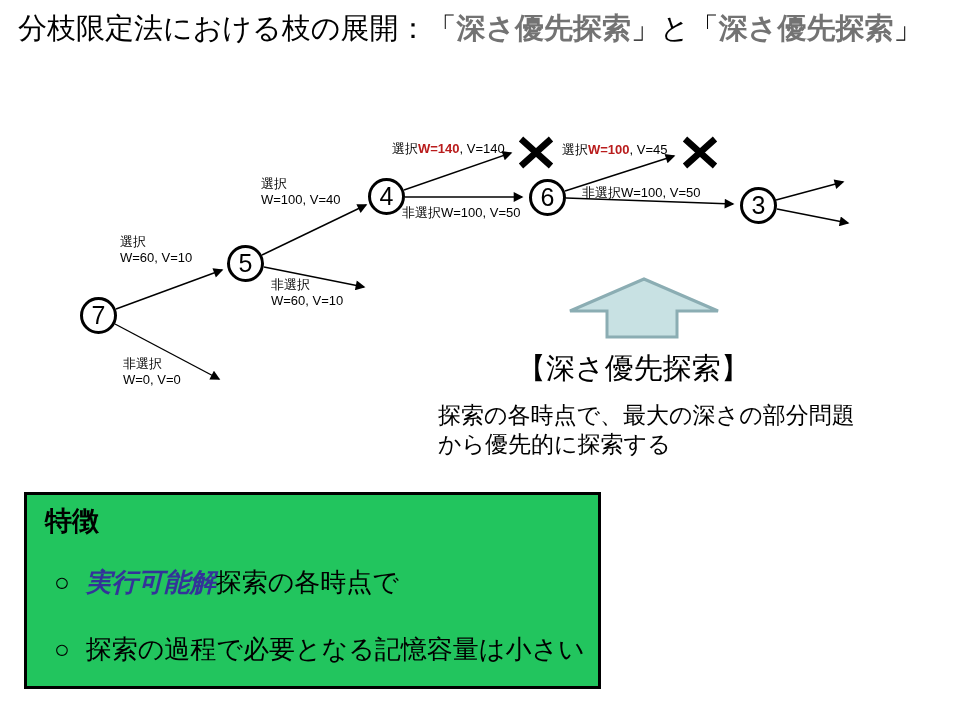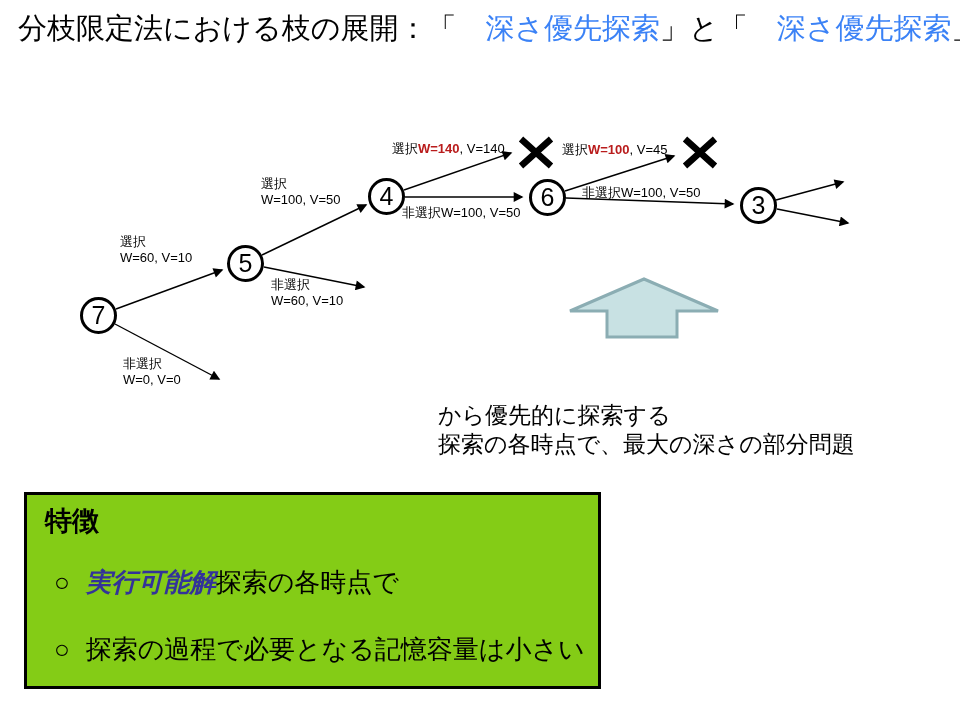--- a/index.html
+++ b/index.html
@@ -4,41 +4,41 @@
 <style>
   html,body{margin:0;padding:0;background:#fff;}
   .slide{
     position:relative;width:960px;height:720px;background:#ffffff;overflow:hidden;
     font-family:"Liberation Sans","DejaVu Sans",sans-serif;color:#000;
   }
   .title{
     position:absolute;left:18px;top:10px;font-size:29px;line-height:36px;
     letter-spacing:0px;white-space:nowrap;color:#000;
   }
-  .title .hl{color:#3b82f6;font-weight:normal;margin-left:29px;}
+  .title .hl{color:#737373;font-weight:bold;}
   svg.diagram{position:absolute;left:0;top:0;}
   .node{
     position:absolute;width:37px;height:37px;box-sizing:border-box;
     border:3px solid #000;border-radius:50%;background:#fff;
     display:flex;align-items:center;justify-content:center;
     font-size:25px;line-height:1;
   }
   .elabel{
     position:absolute;font-size:13px;line-height:16px;white-space:nowrap;color:#000;
   }
   .elabel .red{color:#b91c1c;font-weight:bold;}
   .annot-heading{
     position:absolute;left:517px;top:349px;font-size:29px;white-space:nowrap;color:#000;
   }
   .annot-desc{
     position:absolute;left:438px;top:401px;font-size:23px;line-height:29px;white-space:nowrap;color:#000;
   }
   .features{
     position:absolute;left:24px;top:492px;width:577px;height:197px;
-    box-sizing:border-box;border:3px solid #000;background:#84cc16;
+    box-sizing:border-box;border:3px solid #000;background:#22c55e;
   }
   .features .heading{
     position:absolute;left:18px;top:8px;font-size:27px;font-weight:bold;white-space:nowrap;
   }
   .features .bullet{
     position:absolute;left:27px;font-size:26px;white-space:nowrap;display:flex;align-items:baseline;
   }
   .features .bullet .marker{margin-right:16px;}
   .features .bullet .hl{color:#333399;font-weight:bold;font-style:italic;}
 </style>
@@ -95,42 +95,43 @@
   <div class="elabel" style="left:120px;top:234px">
     <div>選択</div>
     <div>W=60, V=10</div>
   </div>
   <div class="elabel" style="left:123px;top:356px">
     <div>非選択</div>
     <div>W=0, V=0</div>
   </div>
   <div class="elabel" style="left:261px;top:176px">
     <div>選択</div>
-    <div>W=100, V=50</div>
+    <div>W=100, V=40</div>
   </div>
   <div class="elabel" style="left:271px;top:277px">
     <div>非選択</div>
     <div>W=60, V=10</div>
   </div>
   <div class="elabel" style="left:392px;top:141px">
     <span>選択</span><span class="red">W=140</span><span>, V=140</span>
   </div>
   <div class="elabel" style="left:402px;top:205px">
     <span>非選択W=100, V=50</span>
   </div>
   <div class="elabel" style="left:562px;top:142px">
     <span>選択</span><span class="red">W=100</span><span>, V=45</span>
   </div>
   <div class="elabel" style="left:582px;top:185px">
     <span>非選択W=100, V=50</span>
   </div>
 
+  <div class="annot-heading">【深さ優先探索】</div>
   <div class="annot-desc">
+    <div>探索の各時点で、最大の深さの部分問題</div>
     <div>から優先的に探索する</div>
-    <div>探索の各時点で、最大の深さの部分問題</div>
   </div>
 
   <div class="features">
     <div class="heading">特徴</div>
     <div class="bullet" style="top:70px">
       <span class="marker">○</span>
       <span><span class="hl">実行可能解</span><span>探索の各時点で</span></span>
     </div>
     <div class="bullet" style="top:137px">
       <span class="marker">○</span>

